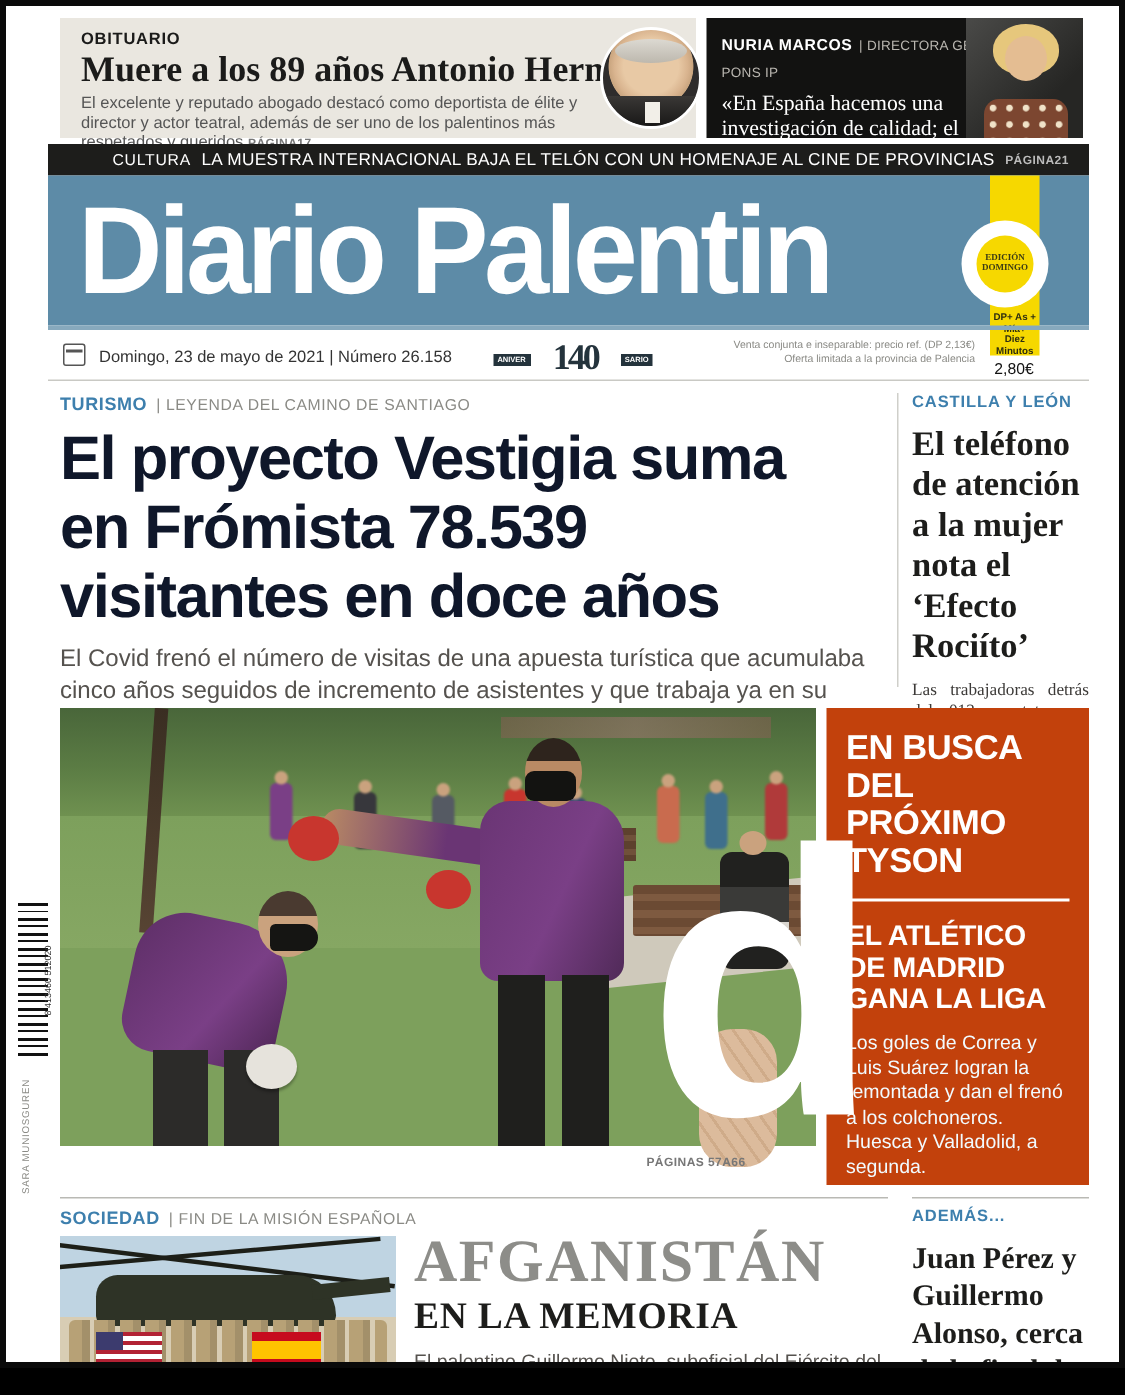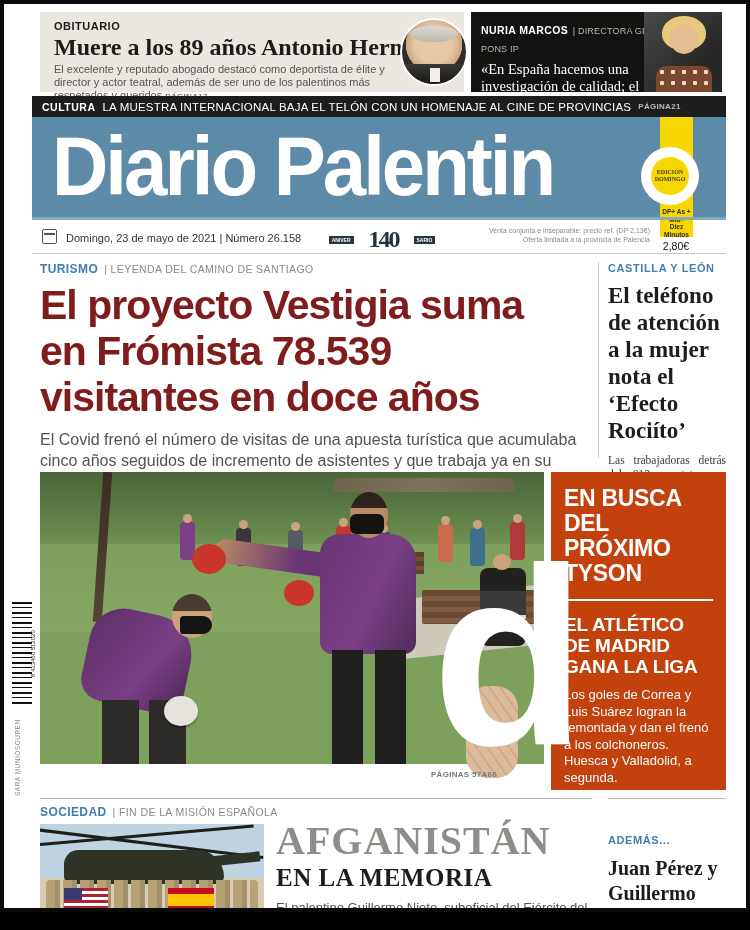--- a/index.html
+++ b/index.html
@@ -34,21 +34,21 @@
   .intv-photo { position:absolute; right:0; top:0; width:78px; height:80px;
     background:linear-gradient(135deg,#4a4a48,#262624 70%); }
   .intv-photo .hair { position:absolute; left:18px; top:4px; width:44px; height:34px; border-radius:50% 50% 45% 45%; background:#e6c77c; }
   .intv-photo .face { position:absolute; left:26px; top:12px; width:28px; height:30px; border-radius:50%; background:#e4bd92; }
   .intv-photo .dress { position:absolute; left:12px; bottom:0; width:56px; height:26px; border-radius:10px 10px 0 0;
     background:radial-gradient(circle at 6px 6px, #f0e2c8 2px, #7c4630 2.5px); background-size:11px 11px; background-color:#7c4630; }
 
   
   .cultura { left:28px; top:92px; width:694px; height:21px; background:#1d1d1b; color:#fff;
     display:flex; align-items:center; padding:0 10px; gap:7px; }
-  .cultura .kicker { font-size:10.5px; font-weight:bold; letter-spacing:.5px; }
+  .cultura .kicker { font-size:10.5px; font-weight:normal; letter-spacing:.5px;margin-left:33px; }
   .cultura .txt { font-size:11.5px; letter-spacing:.2px;text-align:center; }
   .cultura .pageref { color:#bbb; }
 
   
   .masthead { left:28px; top:113px; width:694px; height:100px; background:#5d8ba7; }
   .mast-title { position:absolute; left:20px; top:2px; font-size:78px; font-weight:bold; color:#fff;
     letter-spacing:-3px; transform:scaleY(1.06); transform-origin:top left; }
   .yellow-band { left:656px; top:113px; width:33px; height:120px; background:#f6d800; }
   .o-ring { left:637px; top:143px; width:58px; height:58px; border-radius:50%; background:#fff; }
   .o-inner { position:absolute; left:10px; top:10px; width:38px; height:38px; border-radius:50%; background:#f6d800;
@@ -65,21 +65,21 @@
   .anniv { position:absolute; left:300px; top:6px; width:100px; display:flex; align-items:center; justify-content:center; gap:15px; color:#24333c; }
   .anniv .wing { font-size:5px; font-weight:bold; background:#24333c; color:#fff; padding:1px 3px; }
   .anniv .num { font-family:"Liberation Serif", serif; font-size:24px; font-weight:bold; letter-spacing:-2px; }
   .sale-notes { position:absolute; right:76px; top:6px; text-align:right; font-size:7px; line-height:9px; color:#8a8a85; }
 
   
   .kickline { display:flex; gap:6px; align-items:baseline; }
   .kick-blue { font-size:12px; font-weight:bold; color:#3d7fad; letter-spacing:.4px; }
   .kick-gray { font-size:10.5px; color:#8a8a85; letter-spacing:.4px; }
   .lead { left:36px; top:258px; width:552px; }
-  .lead h1 { font-size:41px; line-height:46px; font-weight:bold; letter-spacing:-1px; color:#7f1d1d; margin-top:6px; }
+  .lead h1 { font-size:41px; line-height:46px; font-weight:bold; letter-spacing:-1px; color:#0f172a; margin-top:6px; }
   .lead .deck { font-size:16px; line-height:21px; color:#55524e; margin-top:9px; width:552px; }
 
   .vrule1 { left:594px; top:258px; width:1px; height:196px; background:#cfcfca; }
 
   
   .cyl { left:604px; top:258px; width:118px; }
   .cyl .kicker { font-size:11px; font-weight:bold; color:#3d7fad; letter-spacing:.6px; }
   .cyl h2 { font-family:"Liberation Serif", serif; font-size:23px; line-height:27px; font-weight:600; margin-top:8px; color:#1d1d1b; }
   .cyl .body { font-family:"Liberation Serif", serif; font-size:11.5px; line-height:14px; color:#3c3a38; margin-top:9px; text-align:justify; }
 
@@ -161,21 +161,21 @@
     background:repeating-linear-gradient(#b22234 0 3px,#fff 3px 6px); }
   .flag-us:before { content:""; position:absolute; left:0; top:0; width:18px; height:12px; background:#3c3b6e; }
   .flag-es { position:absolute; left:128px; bottom:10px; width:46px; height:24px;
     background:linear-gradient(#c60b1e 0 25%, #ffc400 25% 75%, #c60b1e 75%); }
   .afg-text { left:272px; top:816px; width:320px; }
   .afg-text .t1 { font-family:"Liberation Serif", serif; font-size:40px; font-weight:bold; color:#8d8d89; letter-spacing:1px; line-height:42px; }
   .afg-text .t2 { font-family:"Liberation Serif", serif; font-size:25px; font-weight:bold; color:#1d1d1b; letter-spacing:.5px; line-height:28px; margin-top:2px; }
   .afg-text .deck { font-size:13px; line-height:16px; color:#55524e; margin-top:8px; }
 
   .ademas { left:604px; top:801px; width:118px; }
-  .ademas .kicker { font-size:11px; font-weight:bold; color:#3d7fad; letter-spacing:.6px;margin-top:29px; }
+  .ademas .kicker { font-size:11px; font-weight:bold; color:#3d7fad; letter-spacing:.6px; }
   .ademas h2 { font-family:"Liberation Serif", serif; font-size:20px; line-height:25px; font-weight:600; margin-top:10px; color:#1d1d1b; }
 </style>
 </head>
 <body>
 
 <div id="page">
 
   <div class="abs obit">
     <div class="kicker">OBITUARIO</div>
     <h1>Muere a los 89 años Antonio Hermoso</h1>

